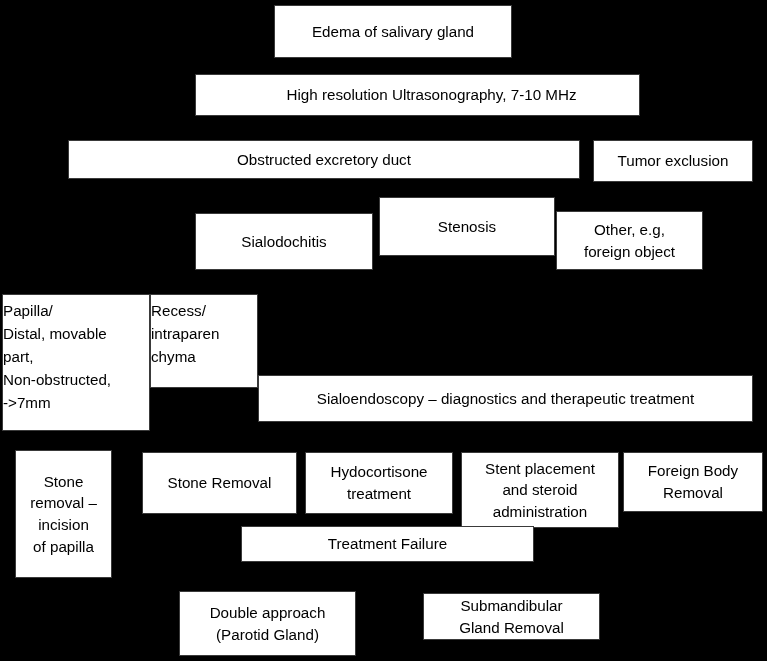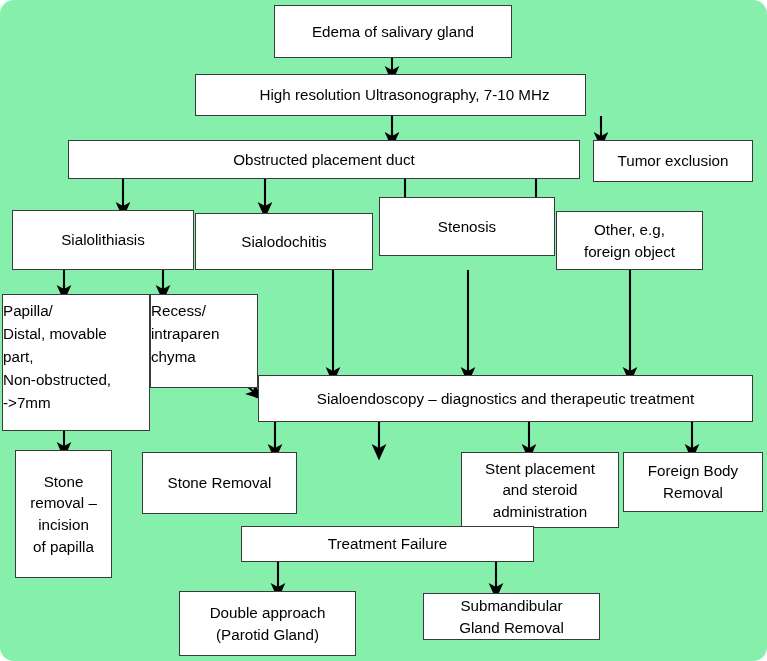--- a/index.html
+++ b/index.html
@@ -10,23 +10,22 @@
     background: #ffffff;
   }
   body {
     font-family: "Liberation Sans", sans-serif;
     color: #000000;
   }
   #flowchart {
     position: relative;
     width: 767px;
     height: 661px;
-    background: #86efac;
+    background: #000000;
     overflow: hidden;
-    border-radius: 14px;
   }
   .node {
     position: absolute;
     border: 1.6px solid #3a3a3a;
     background: #ffffff;
     display: flex;
     align-items: center;
     justify-content: center;
     text-align: center;
     font-size: 15.2px;
@@ -95,34 +94,31 @@
 
       <line x1="278" y1="562" x2="278" y2="591" marker-end="url(#ah)"></line>
       <line x1="496" y1="562" x2="496" y2="591" marker-end="url(#ah)"></line>
     </g>
   </svg>
 
   <div class="node" style="left:274px; top:5px; width:238px; height:53px;">
     <span class="label">Edema of salivary gland</span>
   </div>
 
-  <div class="node" style="left:195px; top:74px; width:391px; height:42px;padding-left:33px;">
+  <div class="node" style="left:195px; top:74px; width:445px; height:42px;padding-left:33px;">
     <span class="label">High resolution Ultrasonography, 7-10 MHz</span>
   </div>
 
   <div class="node" style="left:68px; top:140px; width:512px; height:39px;">
-    <span class="label">Obstructed placement duct</span>
+    <span class="label">Obstructed excretory duct</span>
   </div>
   <div class="node" style="left:593px; top:140px; width:160px; height:42px;">
     <span class="label">Tumor exclusion</span>
   </div>
 
-  <div class="node" style="left:12px; top:210px; width:182px; height:60px;">
-    <span class="label">Sialolithiasis</span>
-  </div>
   <div class="node" style="left:195px; top:213px; width:178px; height:57px;">
     <span class="label">Sialodochitis</span>
   </div>
   <div class="node" style="left:379px; top:197px; width:176px; height:59px;">
     <span class="label">Stenosis</span>
   </div>
   <div class="node" style="left:556px; top:211px; width:147px; height:59px;">
     <span class="label" style="white-space:pre-line;">Other, e.g,
 foreign object</span>
   </div>
@@ -146,20 +142,24 @@
 
   <div class="node" style="left:15px; top:450px; width:97px; height:128px;">
     <span class="label" style="white-space:pre-line;">Stone
 removal –
 incision
 of papilla</span>
   </div>
   <div class="node" style="left:142px; top:452px; width:155px; height:62px;">
     <span class="label">Stone Removal</span>
   </div>
+  <div class="node" style="left:305px; top:452px; width:148px; height:62px;">
+    <span class="label" style="white-space:pre-line;">Hydocortisone
+treatment</span>
+  </div>
   <div class="node" style="left:461px; top:452px; width:158px; height:76px;">
     <span class="label" style="white-space:pre-line;">Stent placement
 and steroid
 administration</span>
   </div>
   <div class="node" style="left:623px; top:452px; width:140px; height:60px;">
     <span class="label" style="white-space:pre-line;">Foreign Body
 Removal</span>
   </div>
 

